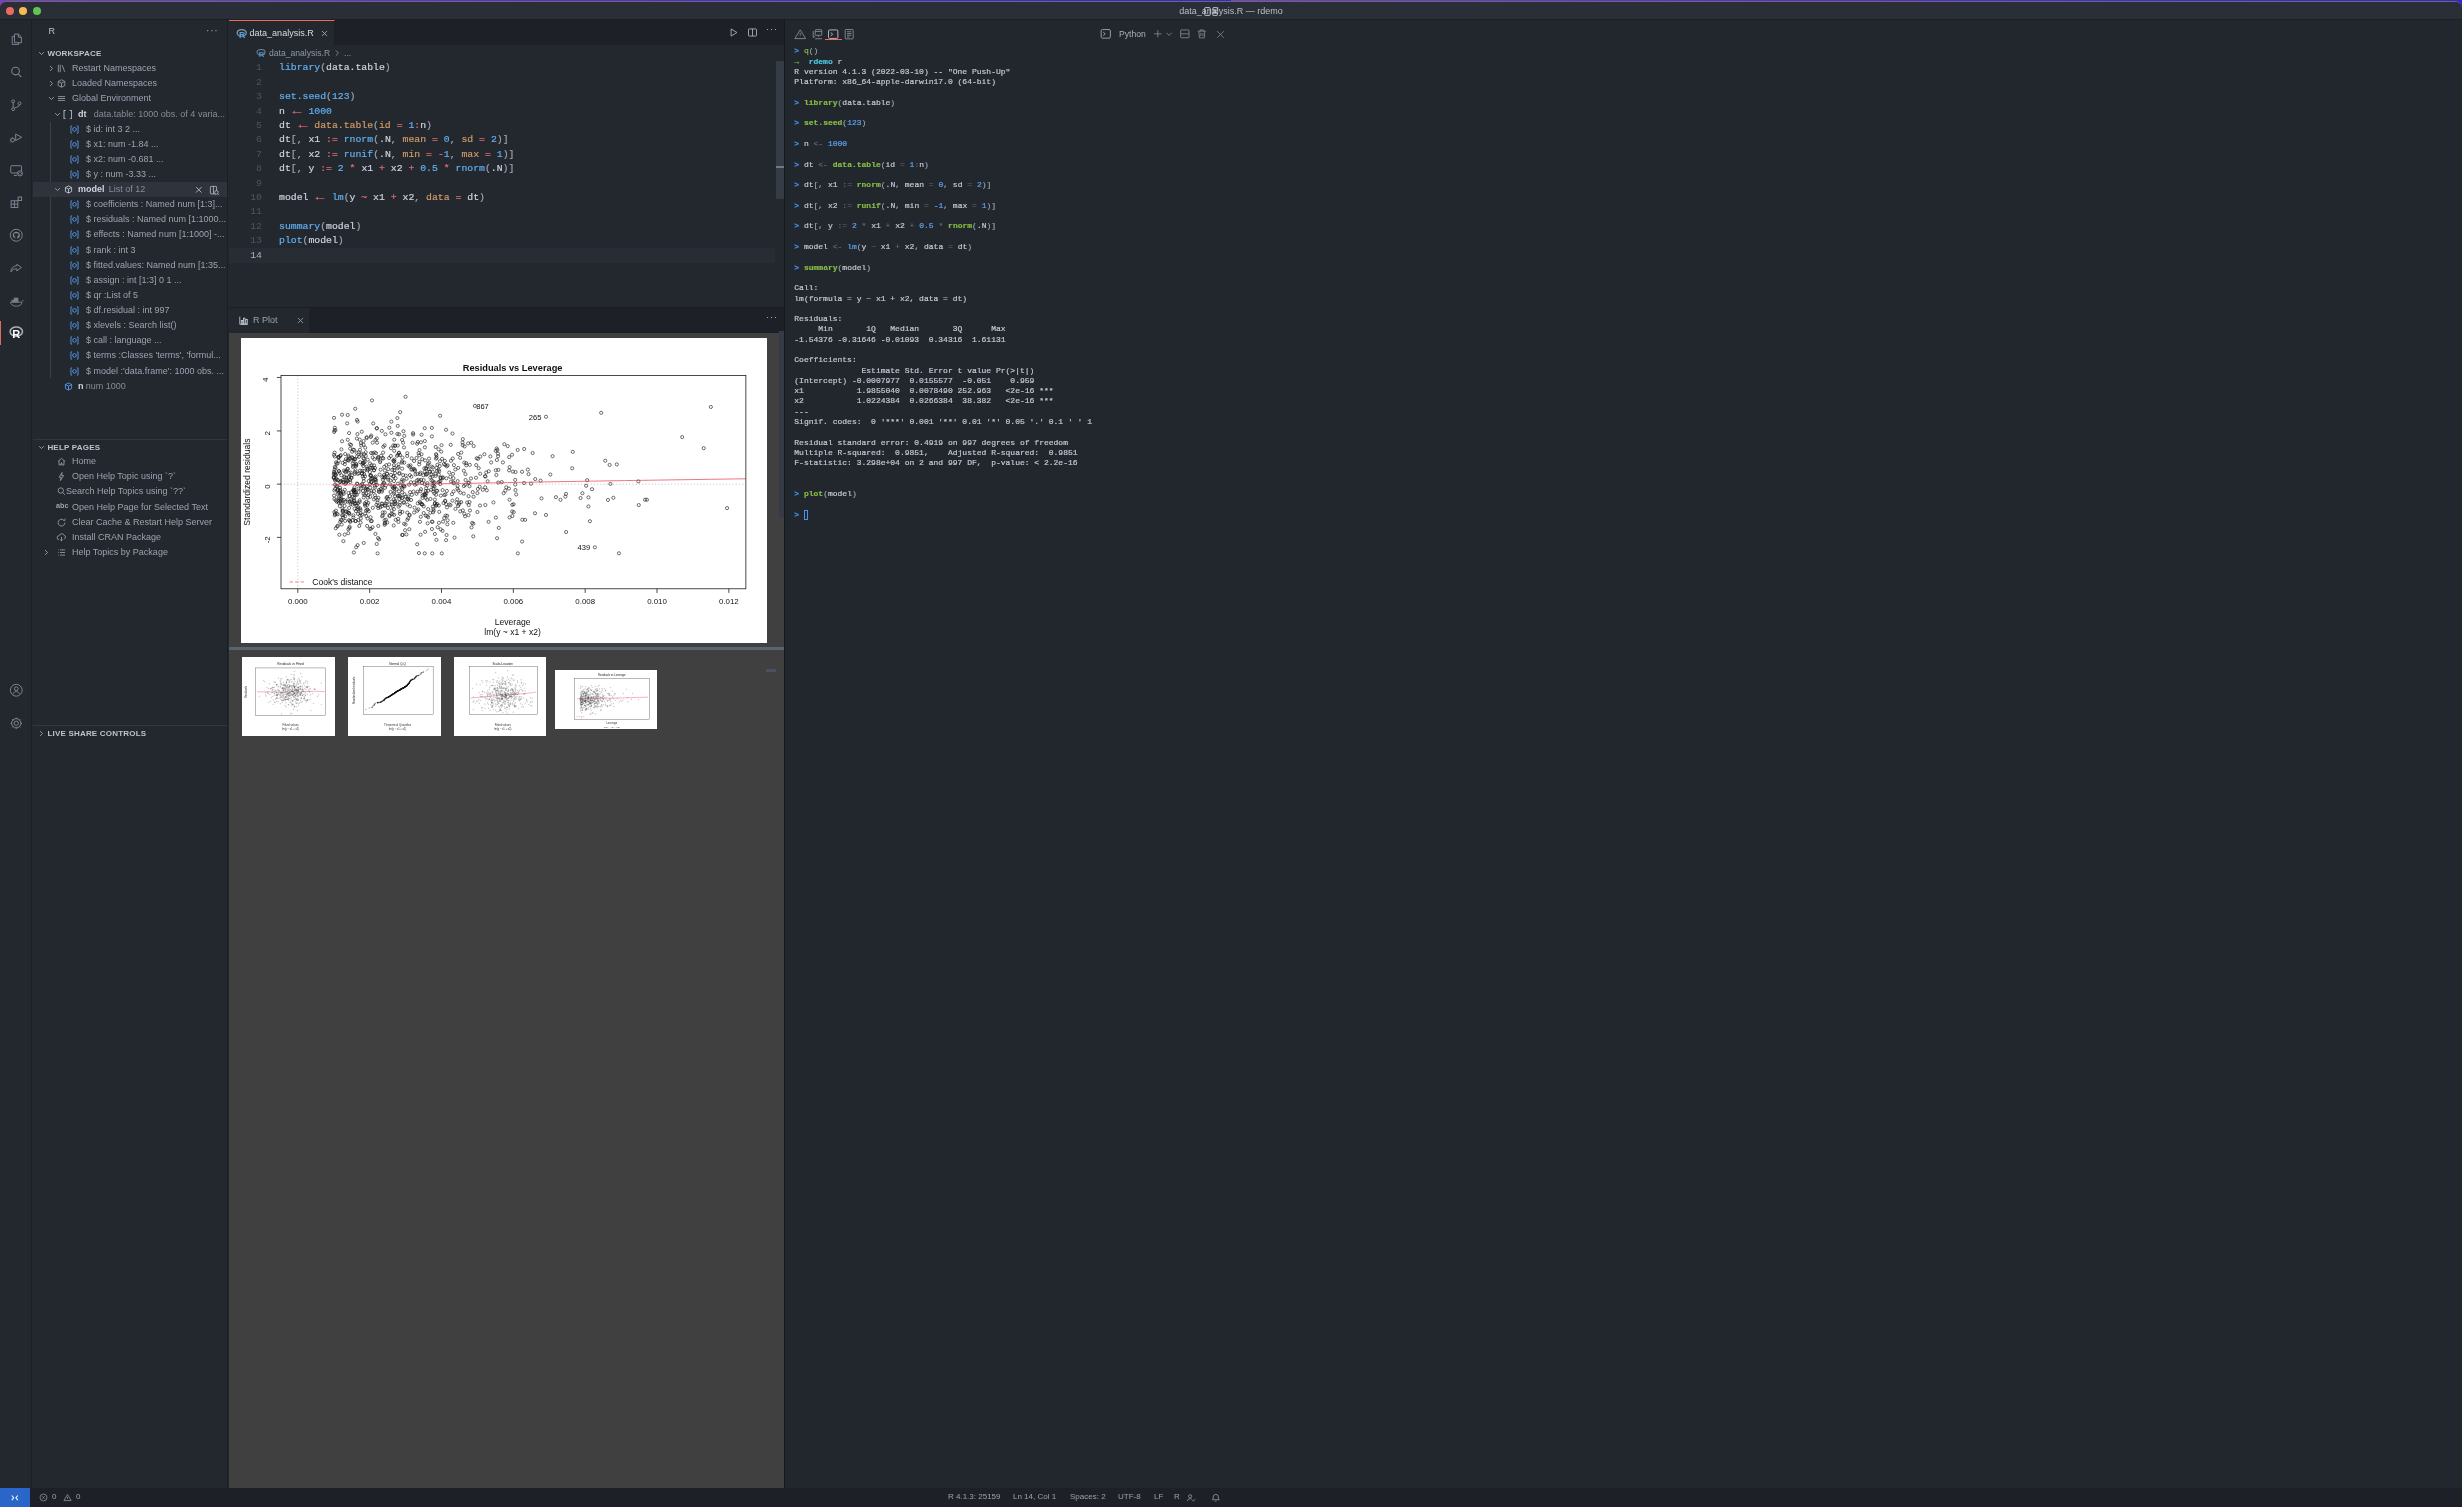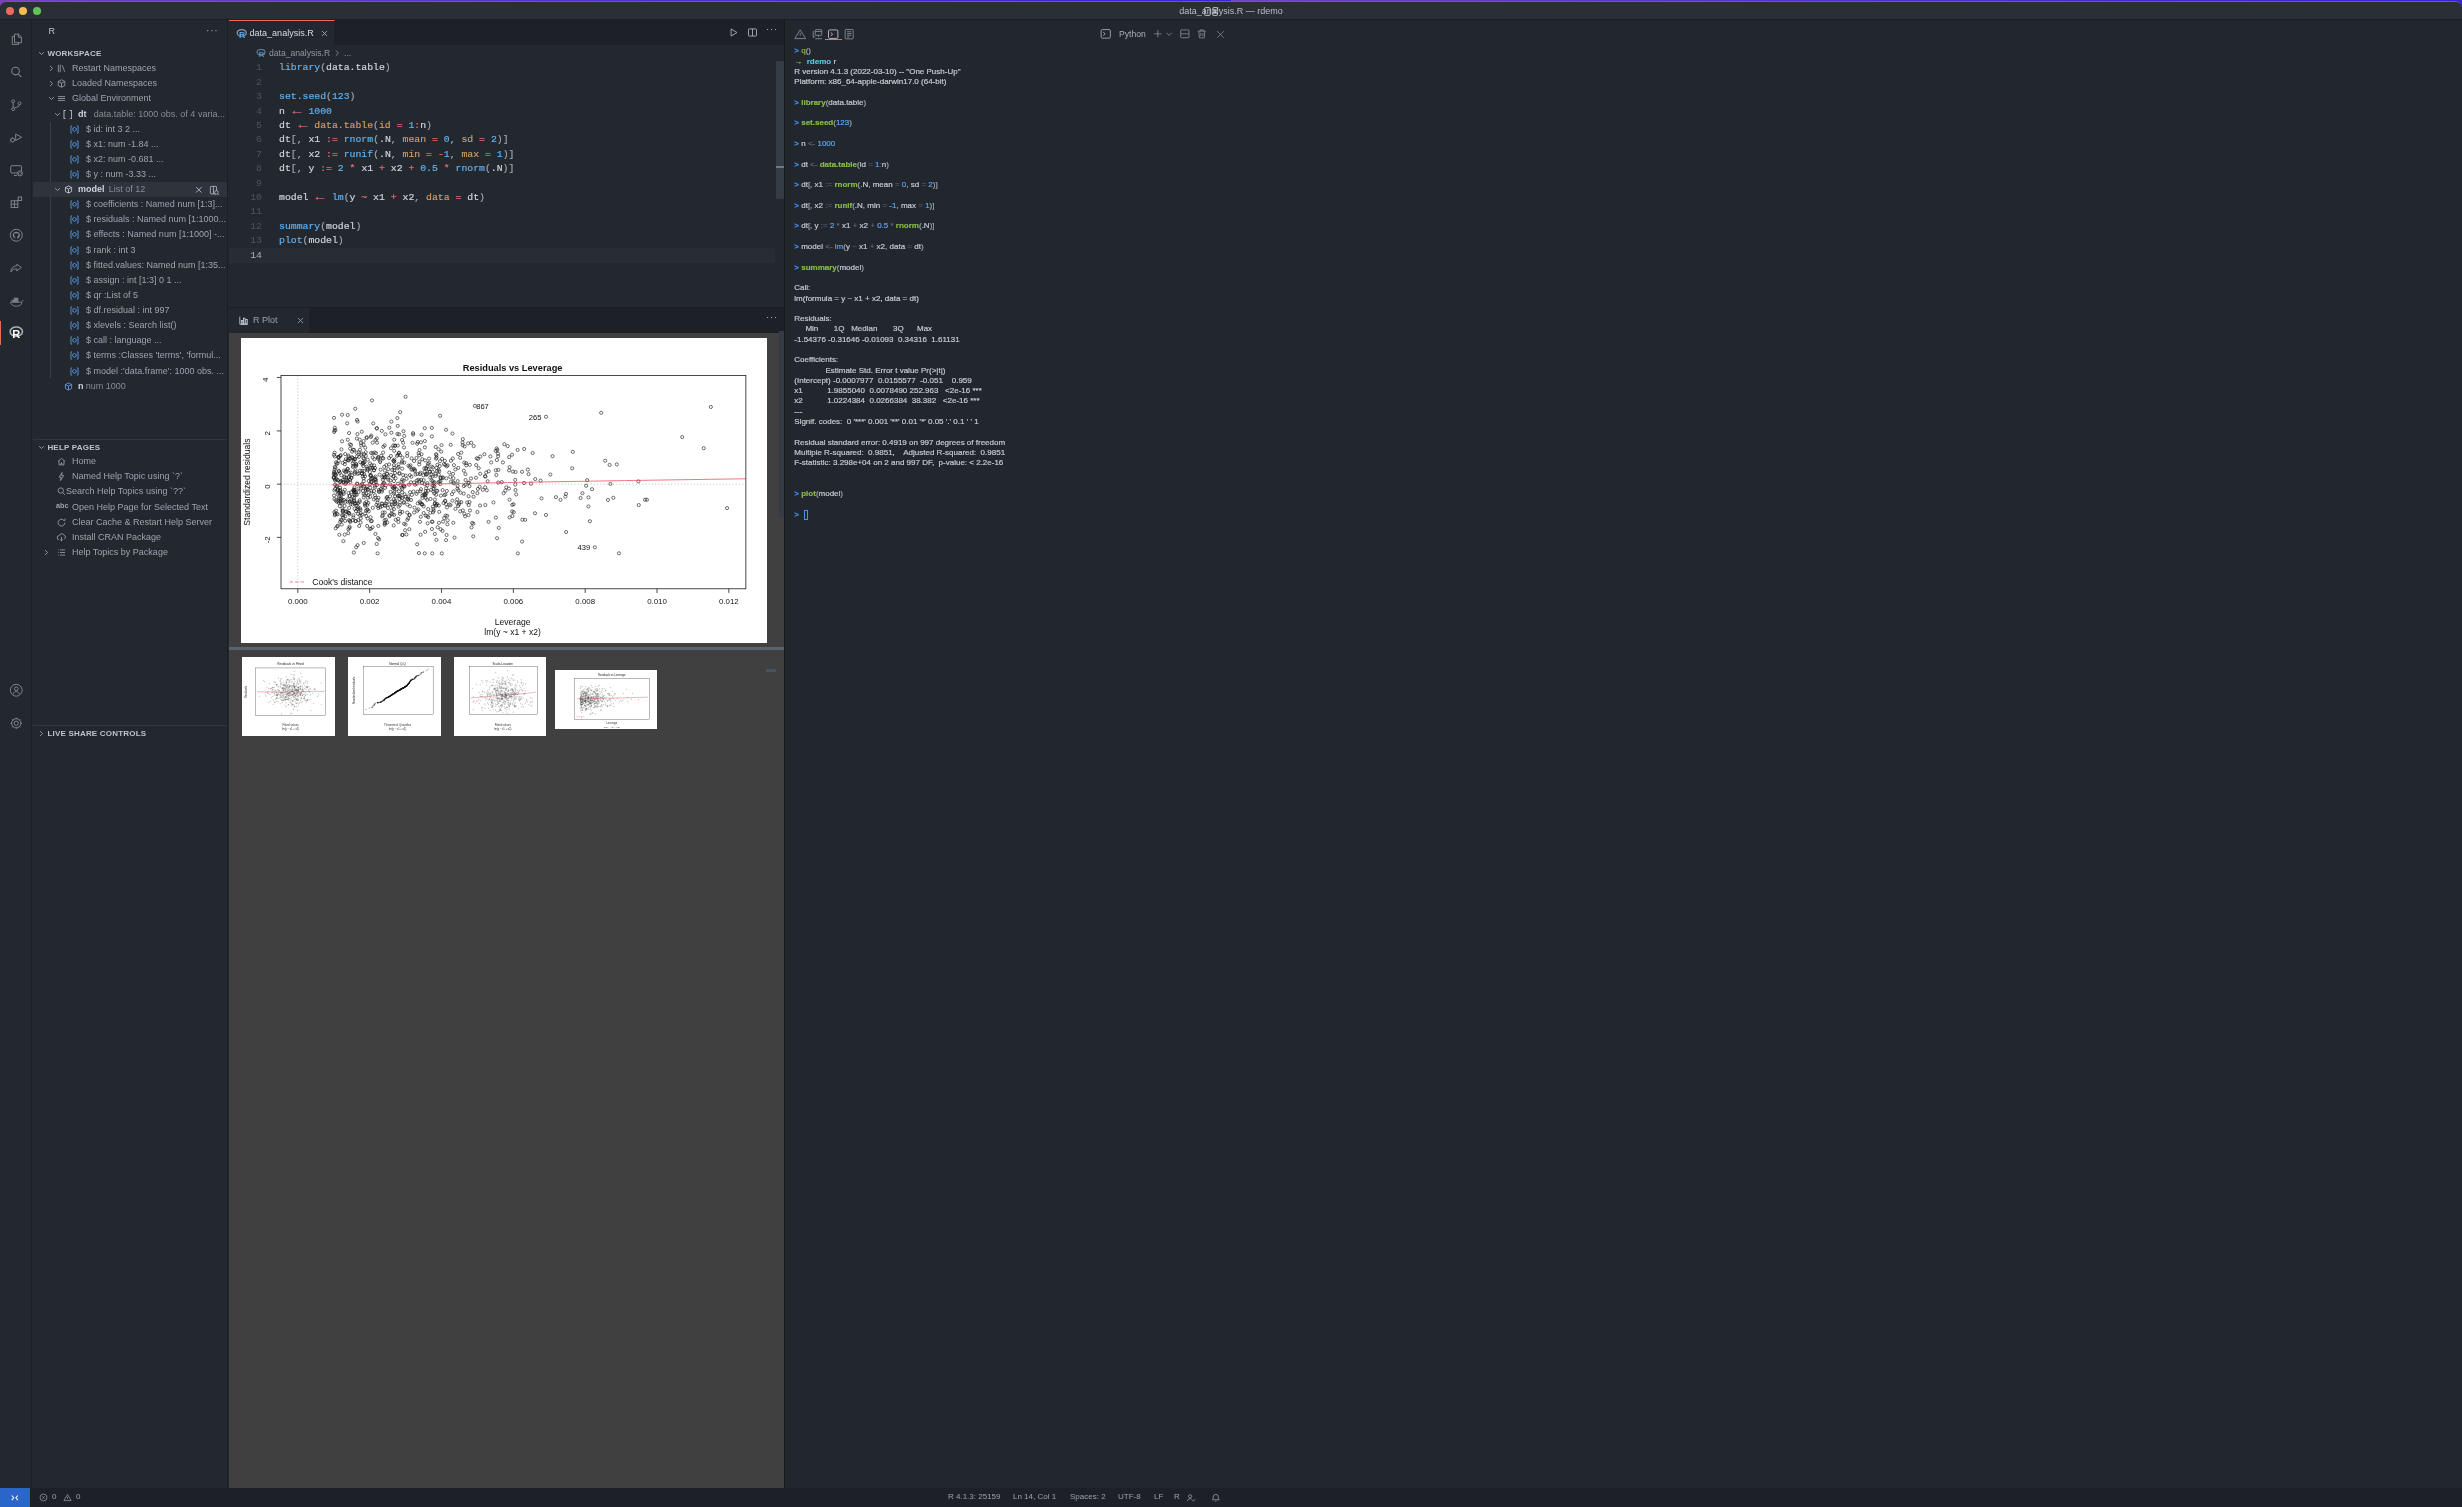--- a/index.html
+++ b/index.html
@@ -23,21 +23,21 @@
 #breadcrumb{position:absolute;left:0;top:25px;width:555px;height:16px;background:#23272e;color:#8f98a5;font-size:8.6px;line-height:16px}
 #gutter{position:absolute;left:0;top:41px;width:33px;text-align:right;font-family:"Liberation Mono",monospace;font-size:9.8px;line-height:14.4px;color:#4c5462;white-space:pre}
 #code{position:absolute;left:50px;top:41px;font-family:"Liberation Mono",monospace;font-size:9.8px;line-height:14.4px;color:#ccd3df;white-space:pre;-webkit-text-stroke:0.2px}
 .fn{color:#61afef}.arr{display:inline-block;width:2ch;text-align:center;transform:scale(1.5,1.1);transform-origin:50% 55%}.opr{color:#e06c75}.orn{color:#d19a66}.num{color:#61afef}.pp{color:#9aa3b0}
 #curline{position:absolute;left:0;top:228px;width:546px;height:14.4px;background:#282d35}
 #plotpanel{position:absolute;left:0;top:287px;width:555px;bottom:0;background:#404040;border-top:0.7px solid #1b1e24}
 #plottabs{position:absolute;left:0;top:0;width:555px;height:25px;background:#1d2127}
 #ptab1{position:absolute;left:0;top:0;width:80px;height:25px;background:#23272e;color:#9aa2ae;font-size:9px;transform:translateZ(0)}
 #panel{position:absolute;left:784px;top:18px;right:0;bottom:18.6px;background:#22262d;border-left:0.7px solid #16191e}
 .pic{position:absolute;top:6.2px;width:15px;height:15px;color:#8b94a1;display:flex;align-items:center;justify-content:center}
-#term{position:absolute;left:9.3px;top:26px;font-family:Liberation Sans, sans-serif;font-size:8px;line-height:10.3px;color:#c3cad4;white-space:pre;-webkit-text-stroke:0.2px}
+#term{position:absolute;left:9.3px;top:26px;font-family:Liberation Mono, monospace;font-size:8px;line-height:10.3px;color:#c3cad4;white-space:pre;-webkit-text-stroke:0.2px}
 #term .b{color:#3f8ee8;font-weight:bold}.g{color:#85ba44;font-weight:bold}.gq{color:#85ba44}.cy{color:#4fc4dd;font-weight:bold}.ga{color:#7fc04c}.o{color:#5e6772}.nb{color:#5ea2ef}.pr{color:#9aa3b0}
 #statusbar{position:absolute;left:0;right:0;bottom:0;height:18.6px;background:#1d2127;color:#9aa2ad;font-size:8px}
 .sbi{position:absolute;top:0;height:18.6px;line-height:18.6px;white-space:nowrap}
 svg{display:block}
 .tsvg{position:absolute;background:#fff}
 </style></head><body>
 <div id="win">
 <div id="titlebar">
 <div class="tl" style="left:5.5px;background:#ee6a5f"></div>
 <div class="tl" style="left:19px;background:#f5bd4f"></div>
@@ -329,21 +329,21 @@
 <div class="row" style="top:434px">
         <svg class="ric" style="left:23px;color:#9aa3b0" width="11" height="11" viewBox="0 0 16 16" fill="none" stroke="currentColor" stroke-width="1.2">
           <path d="M2.8 8L8 3.4 13.2 8M4.4 6.8V13h3v-3h1.2v3h3V6.8"></path>
         </svg>
         <span style="position:absolute;left:39px">Home</span>
       </div>
 <div class="row" style="top:449px">
         <svg class="ric" style="left:23px;color:#9aa3b0" width="11" height="11" viewBox="0 0 16 16" fill="none" stroke="currentColor" stroke-width="1.2">
           <path d="M8.8 2.2L4.6 9h2.9L6.4 13.8l4.7-7.2H8.2z"></path>
         </svg>
-        <span style="position:absolute;left:39px">Named Help Topic using `?`</span>
+        <span style="position:absolute;left:39px">Open Help Topic using `?`</span>
       </div>
 <div class="row" style="top:464px">
         <svg class="ric" style="left:23px;color:#9aa3b0" width="11" height="11" viewBox="0 0 16 16" fill="none" stroke="currentColor" stroke-width="1.2">
           <circle cx="7" cy="6.6" r="3.9"></circle>
           <path d="M9.7 9.5l3.5 3.5"></path>
         </svg>
         <span style="position:absolute;left:33px">Search Help Topics using `??`</span>
       </div>
 <div class="row" style="top:480px">
         <span style="position:absolute;left:23px;top:-2.1px;color:#9aa3b0;font-size:7.2px;font-weight:bold">abc</span>

